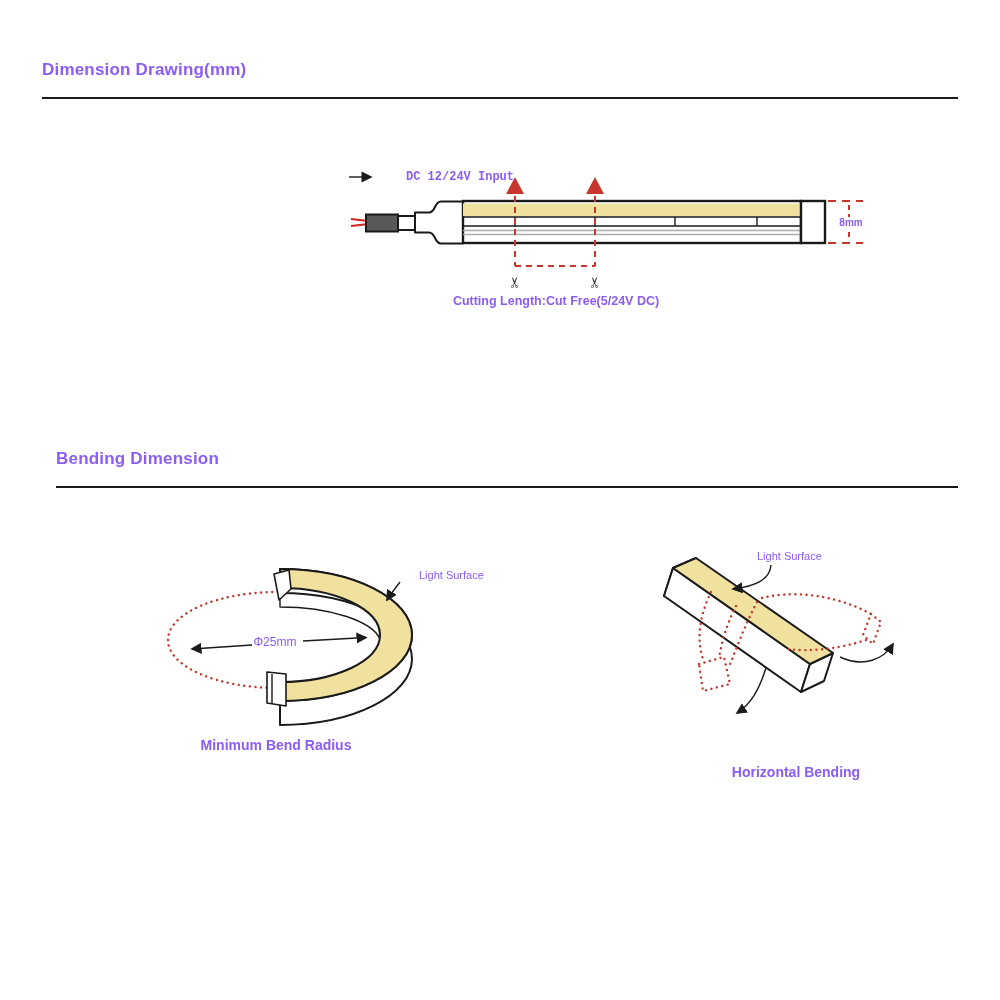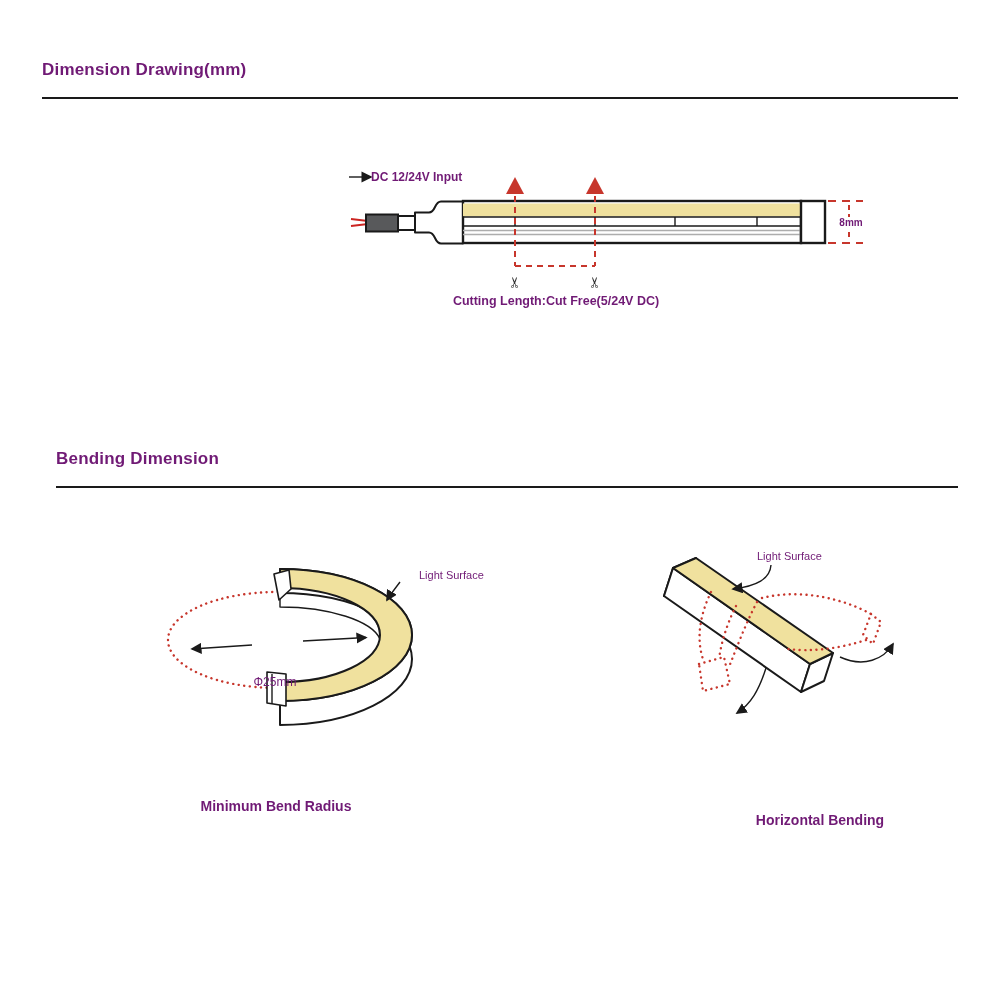--- a/index.html
+++ b/index.html
@@ -1,18 +1,18 @@
 <!DOCTYPE html>
 <html><head>
 <meta charset="utf-8">
 <style>
   html,body{margin:0;padding:0;background:#ffffff;}
   .page{
     position:relative;width:1000px;height:1000px;background:#ffffff;overflow:hidden;
-    font-family:"Liberation Sans","DejaVu Sans",sans-serif;color:#701a75;
+    font-family:"Liberation Sans","DejaVu Sans",sans-serif;color:#8b5cf6;
   }
   .abs{position:absolute;white-space:nowrap;}
   .h-title{font-size:17px;font-weight:bold;letter-spacing:.2px;}
   .rule{position:absolute;height:2px;background:#1a1a1a;}
   .lbl-bold-sm{font-size:12px;font-weight:bold;}
   .lbl-cut{font-size:12.5px;font-weight:bold;transform:translateX(-50%);}
   .lbl-8mm{font-size:10px;font-weight:bold;transform:translateX(-50%);background:#fff;padding:0 1px;}
   .lbl-plain{font-size:11px;padding-left:24px;}
   .lbl-phi{font-size:12px;transform:translateX(-50%);}
   .caption{font-size:14px;font-weight:bold;transform:translateX(-50%);}
@@ -68,21 +68,21 @@
       <text class="scissors" transform="translate(515,282) rotate(-90)" text-anchor="middle" dominant-baseline="central">✂</text>
       <text class="scissors" transform="translate(595,282) rotate(-90)" text-anchor="middle" dominant-baseline="central">✂</text>
     </g>
 
     <g>
       <path d="M 828,201 H 863 M 828,243 H 863" stroke="#c7362c" stroke-width="2" fill="none" stroke-dasharray="8 6"></path>
       <path d="M 849,205 V 240" stroke="#c7362c" stroke-width="2" fill="none" stroke-dasharray="5 4"></path>
     </g>
   </svg>
 
-  <div class="abs lbl-bold-sm" style="left:371px;top:170px;">DC 12/24V Input</div>
+  <div class="abs lbl-bold-sm" style="left:406px;top:170px;font-family:Liberation Mono, monospace;">DC 12/24V Input</div>
   <div class="abs lbl-8mm" style="left:851px;top:217px;">8mm</div>
   <div class="abs lbl-cut" style="left:556px;top:294px;">Cutting Length:Cut Free(5/24V DC)</div>
 
   <div class="abs h-title" style="left:56px;top:449px;">Bending Dimension</div>
   <div class="rule" style="left:56px;top:486px;width:902px;"></div>
 
   <svg style="left:140px;top:520px;" width="830" height="230" viewBox="140 520 830 230">
     <defs>
       <marker id="arrB2" viewBox="0 0 10 10" refX="8.5" refY="5" markerWidth="8" markerHeight="8" orient="auto-start-reverse">
         <path d="M0,0 L10,5 L0,10 Z" fill="#1a1a1a"></path>
@@ -131,19 +131,19 @@
         <path class="red-dot" d="M 699,664 L 724,657 L 730,684 L 703,691 Z"></path>
       </g>
 
       <path class="ln" d="M 840,657 C 864,668 884,659 893,644" marker-end="url(#arrB2)"></path>
       <path class="ln" d="M 766,668 C 759,690 751,704 737,713" marker-end="url(#arrB2)"></path>
 
       <path class="ln" d="M 771,565 C 770,579 757,586 733,589" marker-end="url(#arrB2)"></path>
     </g>
   </svg>
 
-  <div class="abs lbl-phi" style="left:275px;top:635px;margin-top:40px;">Φ25mm</div>
+  <div class="abs lbl-phi" style="left:275px;top:635px;">Φ25mm</div>
   <div class="abs lbl-plain" style="left:395px;top:569px;">Light Surface</div>
   <div class="abs lbl-plain" style="left:733px;top:550px;">Light Surface</div>
-  <div class="abs caption" style="left:276px;top:798px;">Minimum Bend Radius</div>
-  <div class="abs caption" style="left:820px;top:764px;margin-top:48px;">Horizontal Bending</div>
+  <div class="abs caption" style="left:276px;top:737px;">Minimum Bend Radius</div>
+  <div class="abs caption" style="left:796px;top:764px;">Horizontal Bending</div>
 
 </div>
 
 </body></html>

